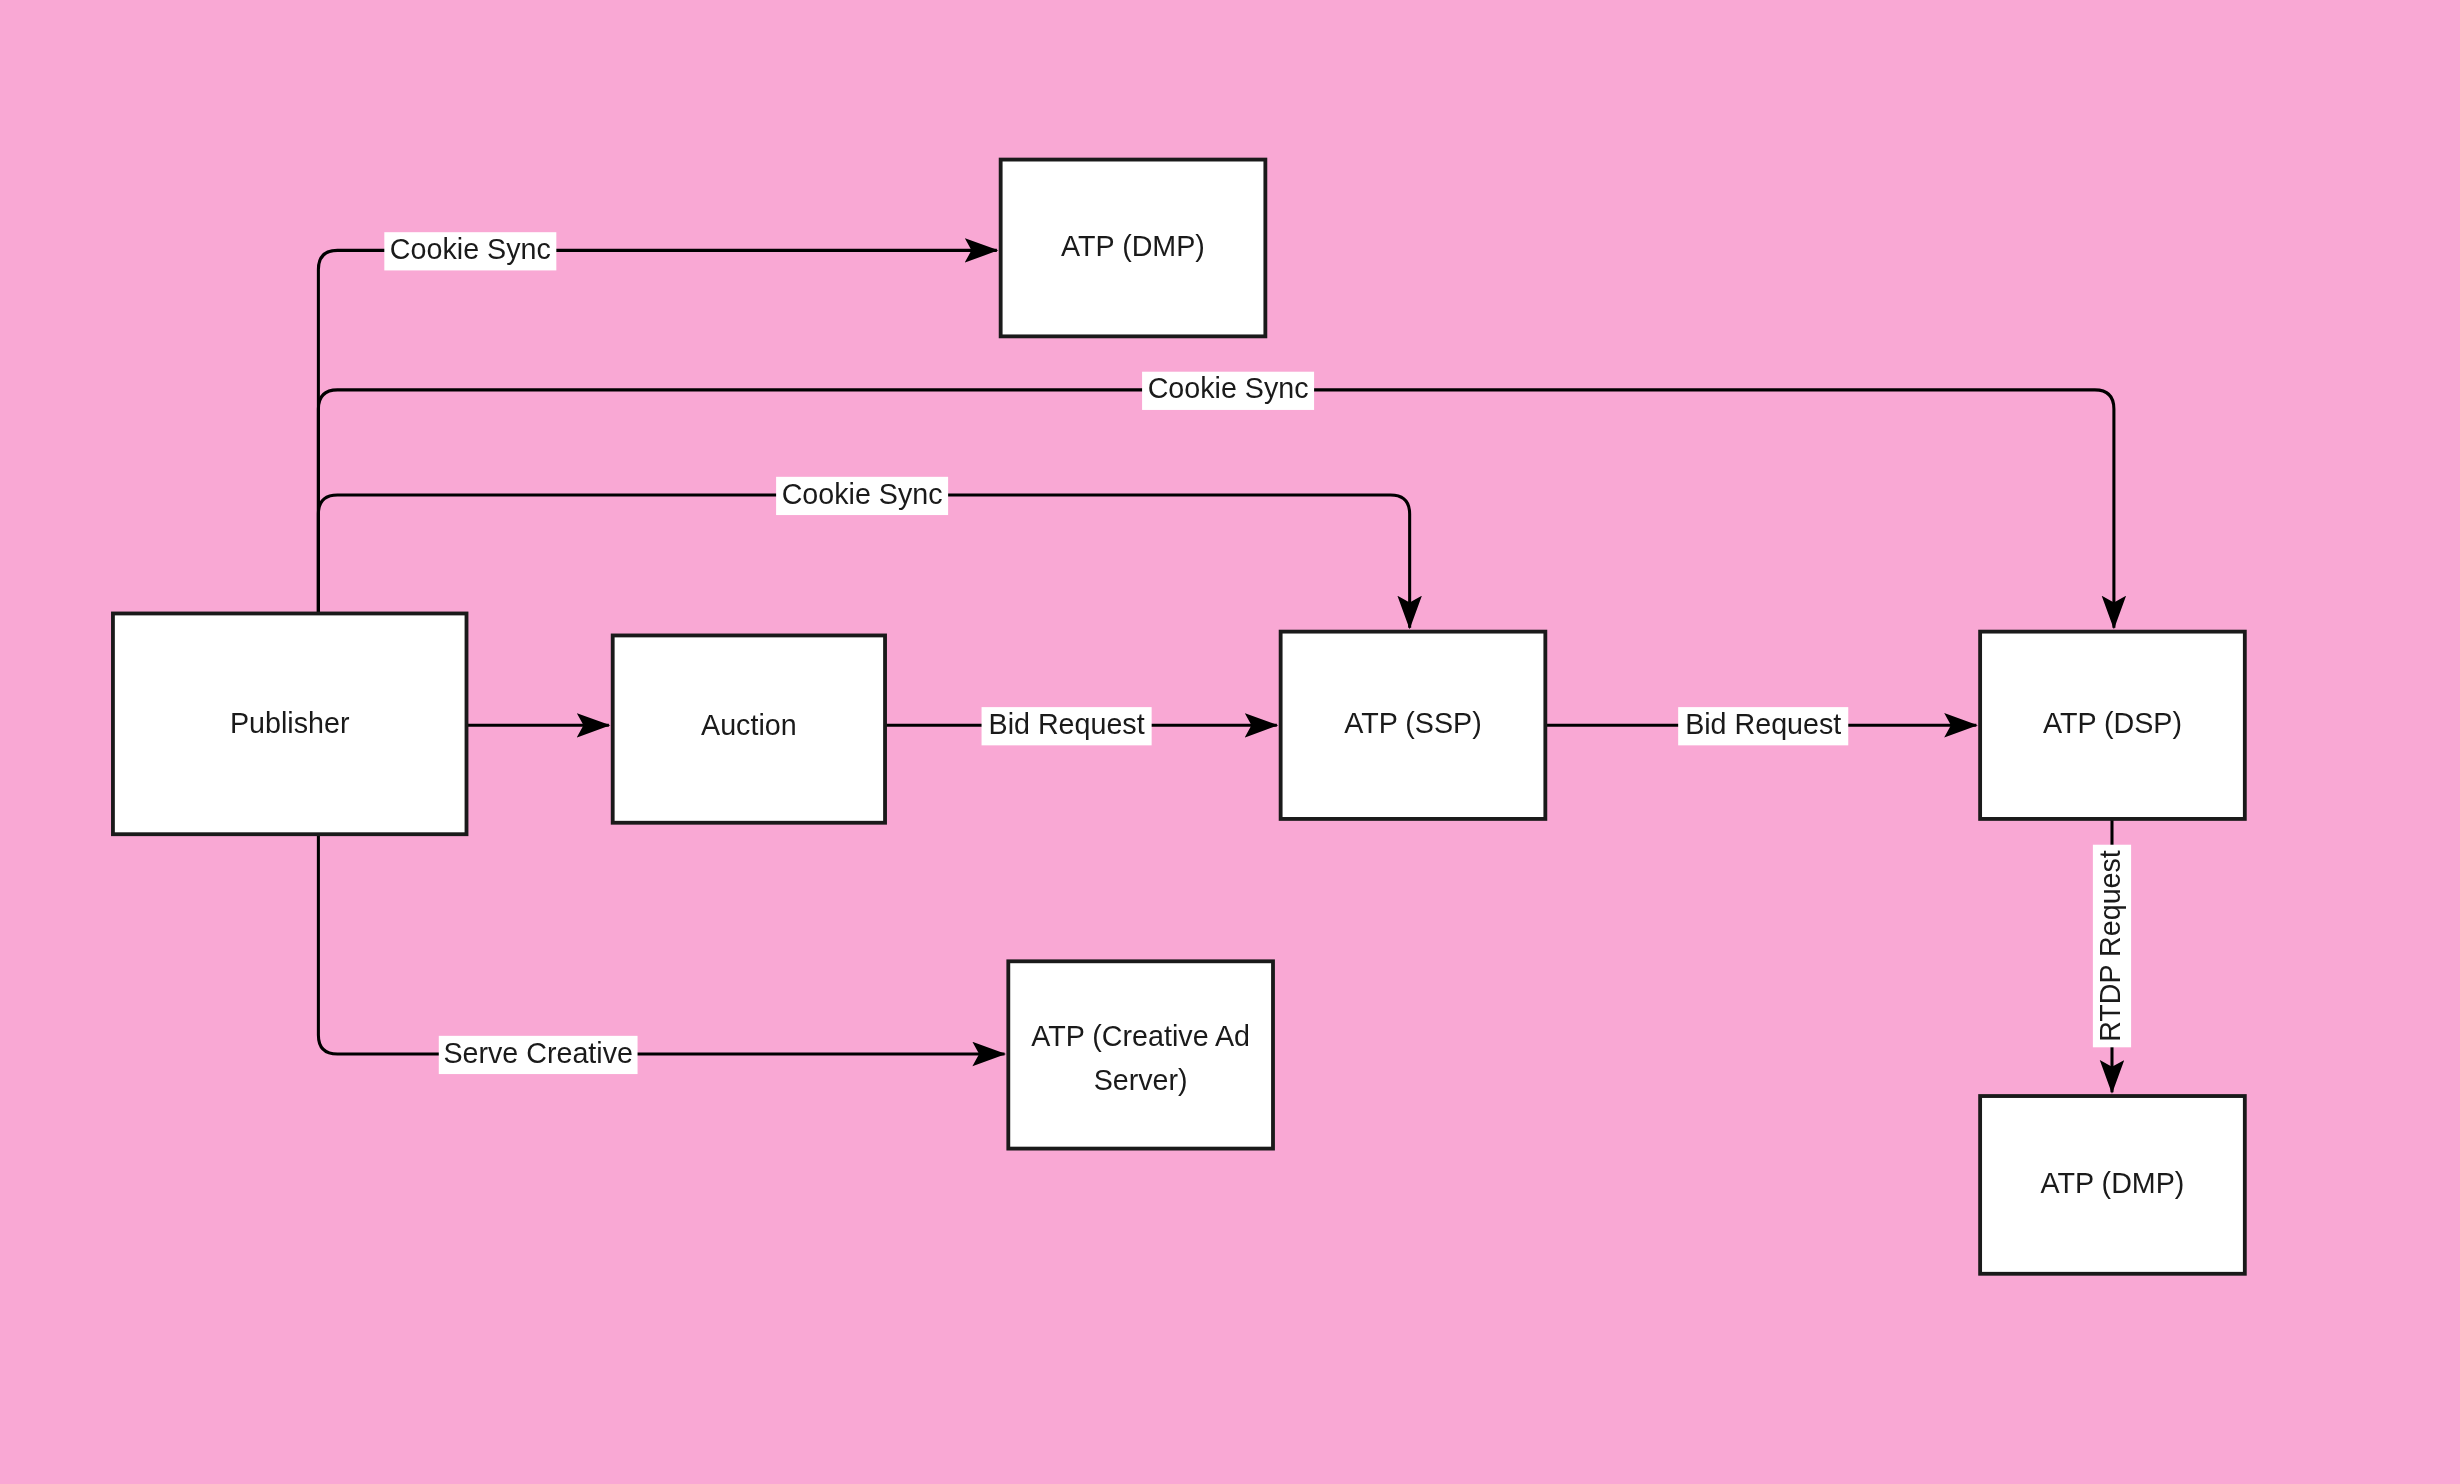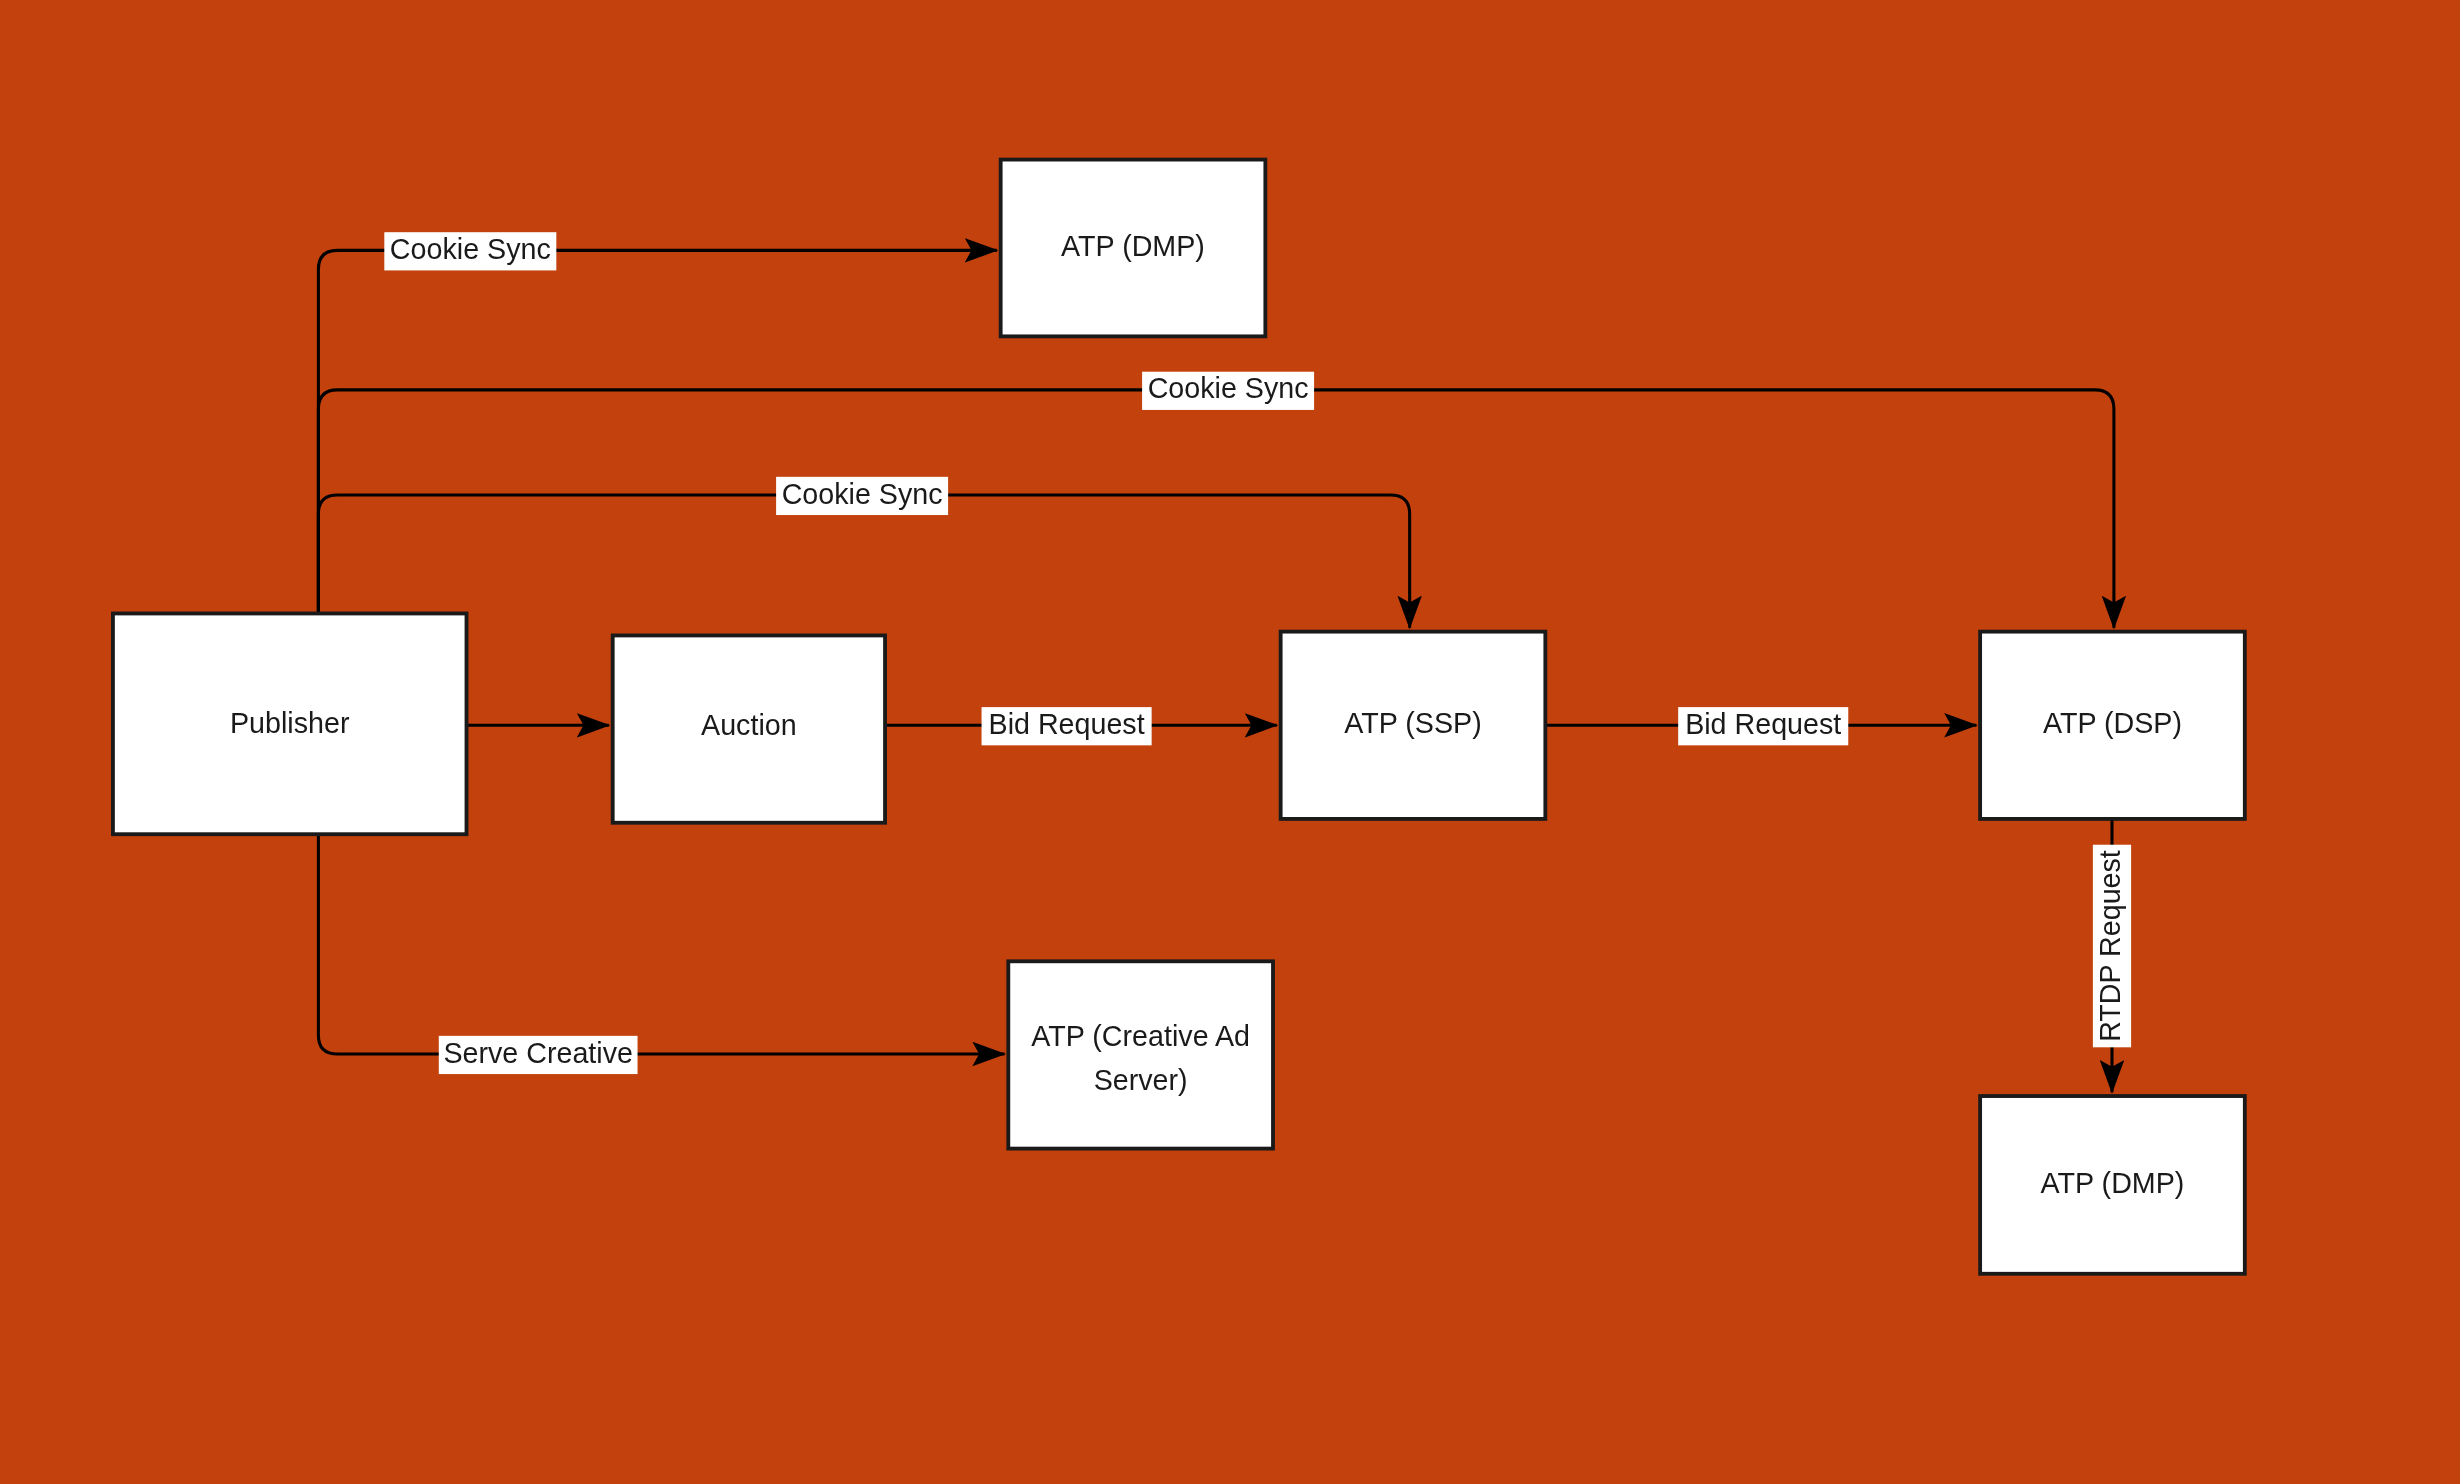--- a/index.html
+++ b/index.html
@@ -8,21 +8,21 @@
     padding: 0;
     background: #ffffff;
   }
   body {
     font-family: "Liberation Sans", sans-serif;
   }
   #diagram-root {
     position: relative;
     width: 2460px;
     height: 1484px;
-    background: #c2410c;
+    background: #f9a8d4;
     overflow: hidden;
   }
   svg#flow-svg {
     position: absolute;
     top: 0;
     left: 0;
     width: 2460px;
     height: 1484px;
     display: block;
   }

